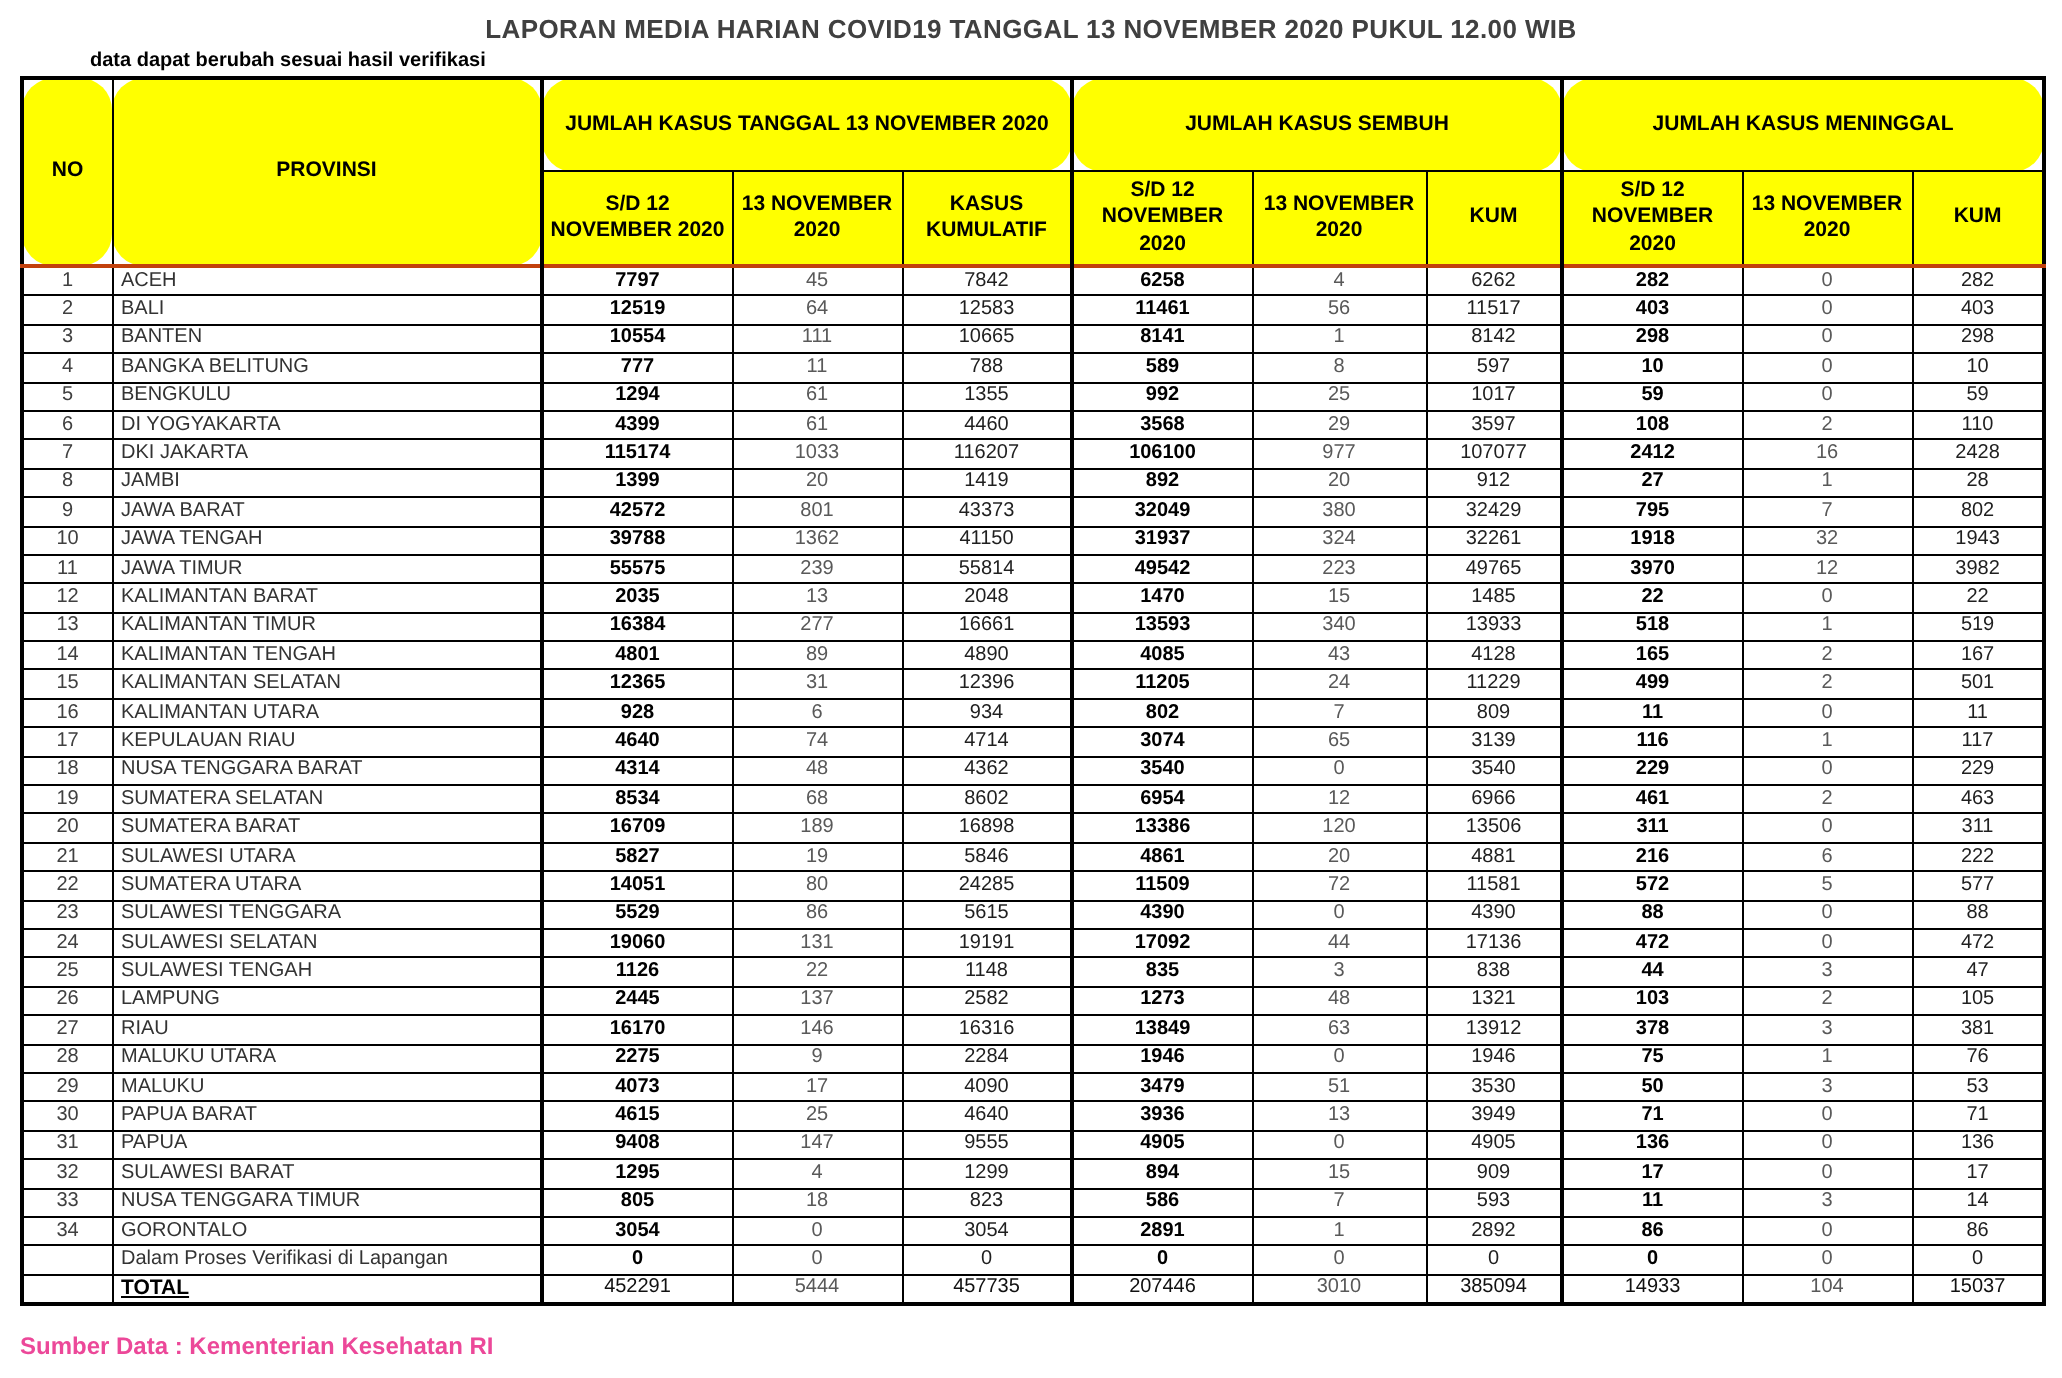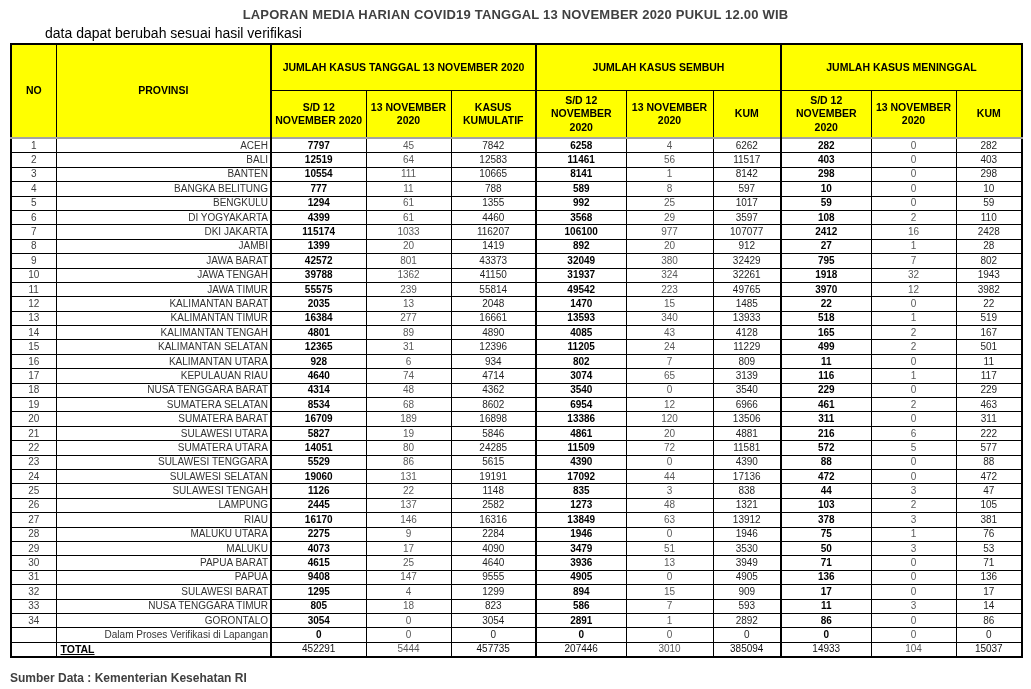--- a/index.html
+++ b/index.html
@@ -11,22 +11,22 @@
   }
   .title {
     text-align:center;
     font-weight:bold;
     font-size:13px;
     color:#404040;
     padding-top:7px;
     letter-spacing:0.2px;
   }
   .subtitle {
-    font-weight:normal;
-    font-size:14px;
+    font-weight:bold;
+    font-size:10px;
     color:#000;
     margin:3px 0 2px 45px;
   }
   table.report {
     border-collapse:collapse;
     table-layout:fixed;
     width:1011px;
     margin-left:10px;
     border:2px solid #000;
   }
@@ -37,42 +37,42 @@
   thead th {
     background:#FFFF00;
     font-size:10.5px;
     font-weight:bold;
     text-align:center;
     color:#000;
     padding:2px 3px;
     white-space:normal;
     line-height:1.25;
   }
-  thead tr.group-row th { height:41px; }
+  thead tr.group-row th { height:41px;border-radius:16px; }
   thead tr.sub-row th { height:42px; }
-  thead tr.sub-row { border-bottom:2px solid #a3a3a3; }
+  thead tr.sub-row { border-bottom:2px solid #c2410c; }
   .tl { border-left:2px solid #000; }
   tbody td {
     height:13.4px;
     font-size:10px;
     line-height:1;
     padding:0 2px;
     white-space:nowrap;
   }
   .c-no   { text-align:center; color:#404040; }
-  .c-prov { text-align:right;  color:#333333; padding-left:20px; }
+  .c-prov { text-align:left;  color:#333333; padding-left:4px; }
   .c-b    { text-align:center; font-weight:bold; color:#000000; }
   .c-g    { text-align:center; color:#595959; }
   .c-d    { text-align:center; color:#1f1f1f; }
   .c-t    { text-align:center; color:#111111; }
   .c-total-label { text-align:left; padding-left:4px; font-weight:bold; color:#000; font-size:10.5px;text-decoration:underline; }
   .footer {
     font-weight:bold;
     font-size:12px;
-    color:#404040;
+    color:#ec4899;
     margin:13px 13px 0 10px;
   }
 </style>
 </head>
 <body>
 
 <div class="title">LAPORAN MEDIA HARIAN COVID19 TANGGAL 13 NOVEMBER 2020 PUKUL 12.00 WIB</div>
 <div class="subtitle">data dapat berubah sesuai hasil verifikasi</div>
 
 <table class="report">

